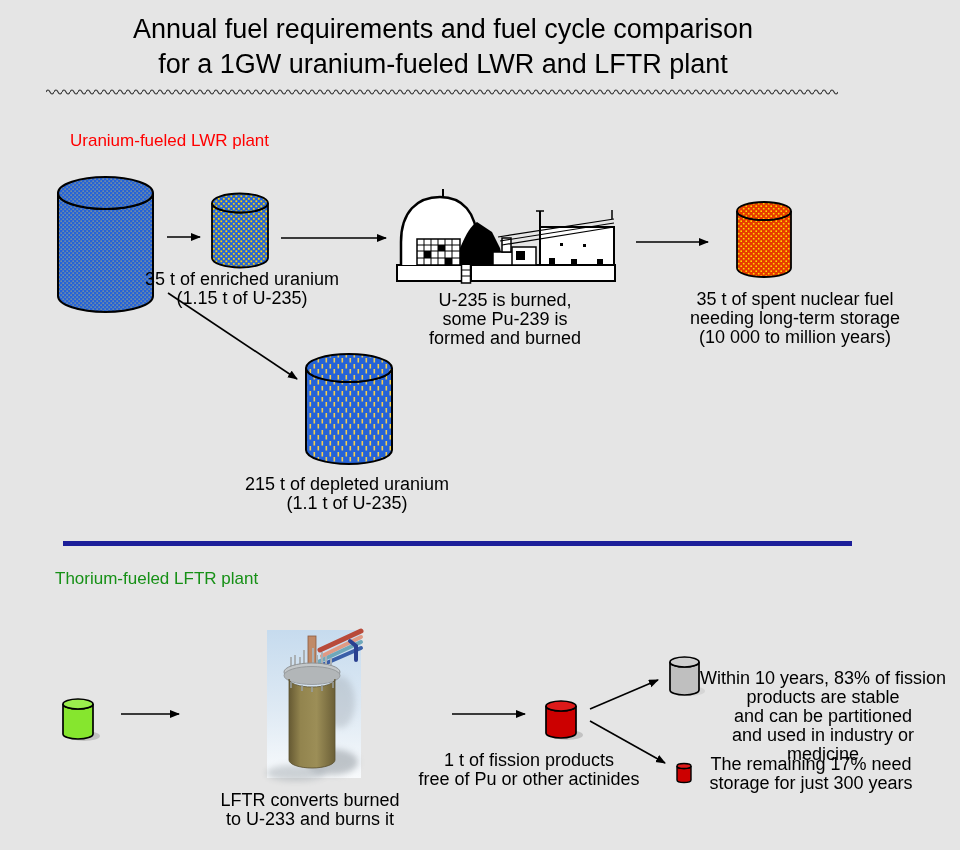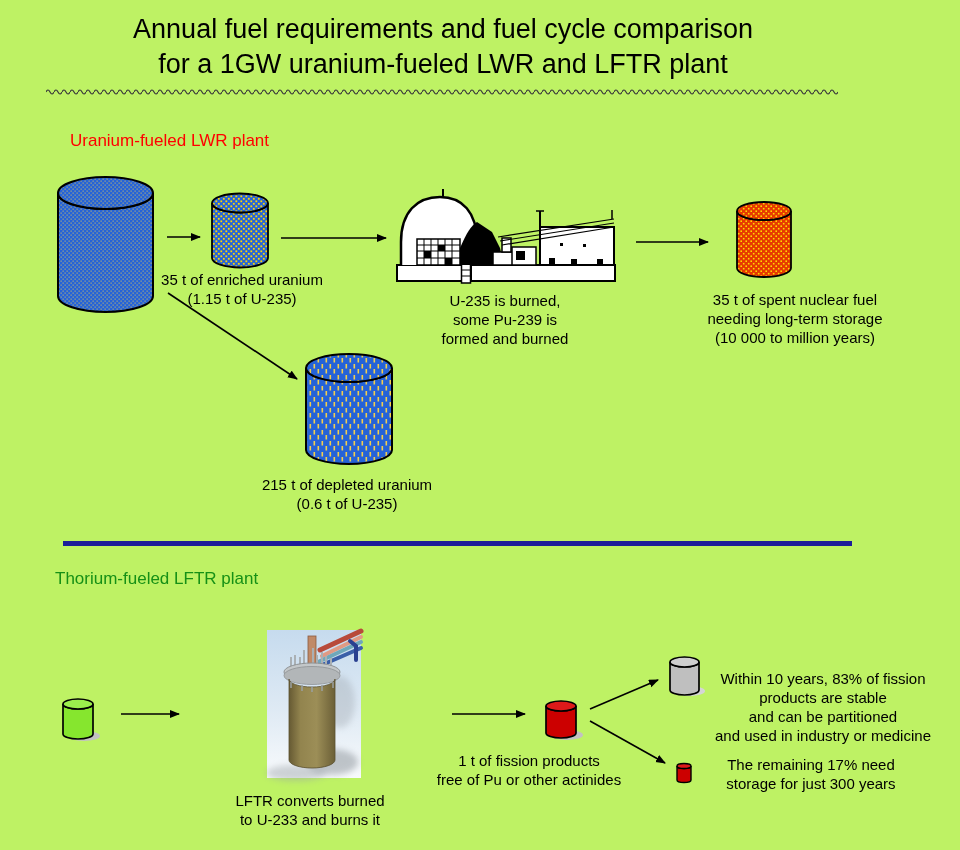--- a/index.html
+++ b/index.html
@@ -1,28 +1,28 @@
 <!DOCTYPE html>
 <html><head>
 <meta charset="utf-8">
 <style>
   html,body{margin:0;padding:0;background:#fff;}
   .page{
-    position:relative;width:960px;height:850px;background:#bef264;overflow:hidden;
+    position:relative;width:960px;height:850px;background:#e5e5e5;overflow:hidden;
     font-family:"Liberation Sans","DejaVu Sans",sans-serif;color:#000;
   }
   .abs{position:absolute;}
   .title{
     left:0;top:12px;width:886px;text-align:center;
     font-size:27px;line-height:35px;color:#000;
   }
   .heading{font-size:17px;line-height:26px;white-space:nowrap;}
   .h-red{color:#ff0000;}
   .h-green{color:#169016;}
-  .lbl{font-size:15px;line-height:19px;color:#000;}
+  .lbl{font-size:18px;line-height:19px;color:#000;}
   .center{text-align:center;}
   svg{display:block;}
   .canvas{left:0;top:0;pointer-events:none;}
 </style>
 </head>
 <body>
 
 <div class="page">
 
   <div class="abs title">
@@ -233,21 +233,21 @@
   </div>
 
   <div class="abs lbl center" style="left:669px;top:290px;width:252px;">
     <div>35 t of spent nuclear fuel</div>
     <div>needing long-term storage</div>
     <div>(10 000 to million years)</div>
   </div>
 
   <div class="abs lbl center" style="left:227px;top:475px;width:240px;">
     <div>215 t of depleted uranium</div>
-    <div>(0.6 t of U-235)</div>
+    <div>(1.1 t of U-235)</div>
   </div>
 
 
   <div class="abs lbl center" style="left:200px;top:791px;width:220px;">
     <div>LFTR converts burned</div>
     <div>to U-233 and burns it</div>
   </div>
 
   <div class="abs lbl center" style="left:408px;top:751px;width:242px;">
     <div>1 t of fission products</div>

